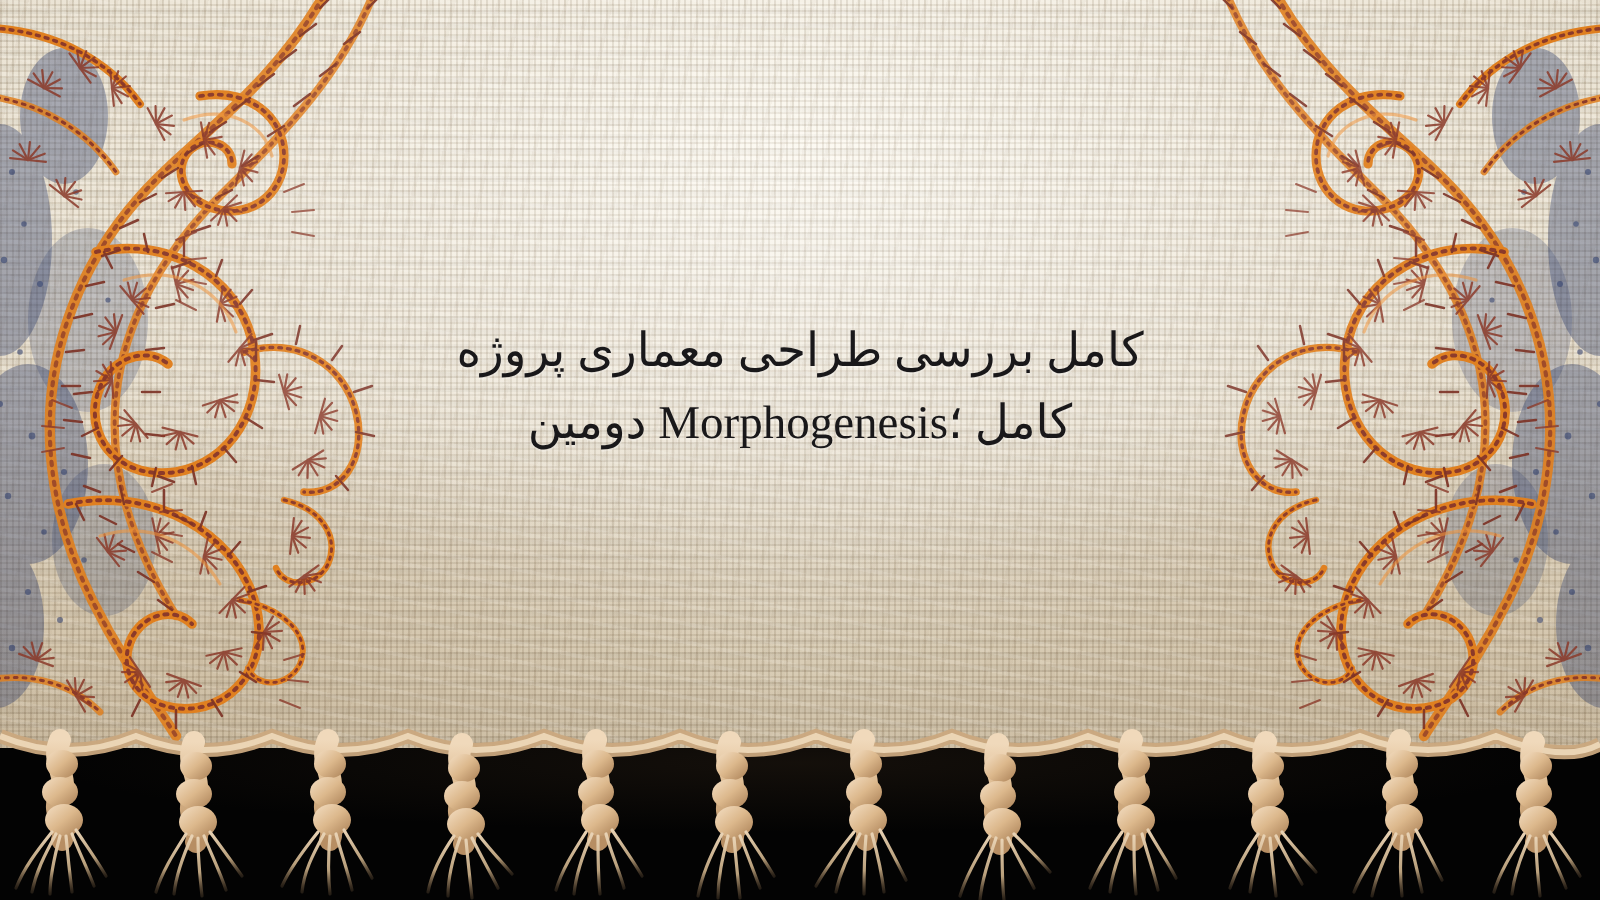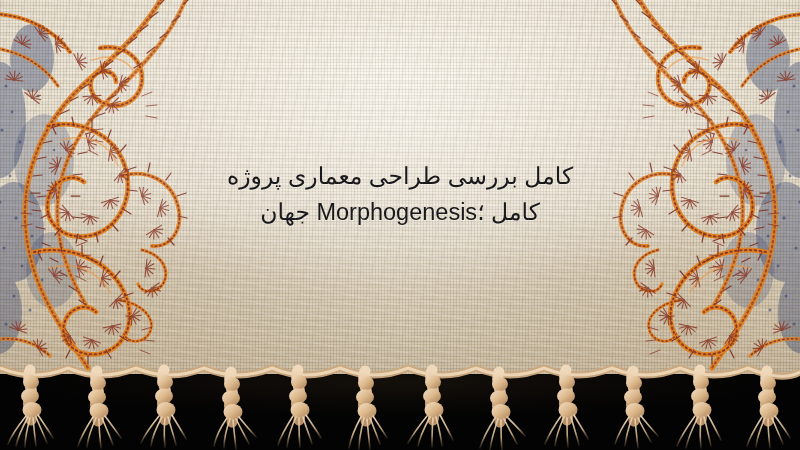--- a/index.html
+++ b/index.html
@@ -1,20 +1,20 @@
 <!DOCTYPE html>
 <html><head>
 <meta charset="utf-8">
 <title>Slide</title>
 <style>
   html,body{margin:0;padding:0;background:#000;}
   #stage{
     position:relative;width:800px;height:450px;overflow:hidden;
     background:#a3a3a3;
-    font-family:Liberation Sans, sans-serif;
+    font-family:Liberation Serif, serif;
   }
 
   
   #cloth{
     position:absolute;left:0;top:0;width:800px;height:378px;
     background-color:#e3dac7;
     background-image:
       radial-gradient(ellipse 700px 300px at 50% 20%, rgba(255,252,244,.85) 0%, rgba(255,252,244,0) 70%),
       radial-gradient(ellipse 420px 200px at 12% 88%, rgba(196,176,146,.38) 0%, rgba(196,176,146,0) 72%),
       radial-gradient(ellipse 420px 200px at 88% 88%, rgba(196,176,146,.34) 0%, rgba(196,176,146,0) 72%),
@@ -432,21 +432,21 @@
           <path d="M58 268 C84 260 106 272 118 292"></path>
         </g>
       </svg>
     </div>
 
     <div id="shade"></div>
   </div>
 
   <div id="textblock">
     <span class="ln">کامل بررسی طراحی معماری پروژه</span>
-    <span class="ln"><span>کامل ؛</span><span class="lat">Morphogenesis</span><span> جهان</span></span>
+    <span class="ln"><span>کامل ؛</span><span class="lat">Morphogenesis</span><span> دومین</span></span>
   </div>
 
   <div id="blackglow"></div>
 
   <div id="fringe">
     <svg viewBox="0 0 800 102" xmlns="http://www.w3.org/2000/svg">
       <defs>
         <linearGradient id="cord" x1="0" y1="0" x2="0" y2="1">
           <stop offset="0" stop-color="#f0d9bb"></stop>
           <stop offset=".45" stop-color="#dcb98e"></stop>

